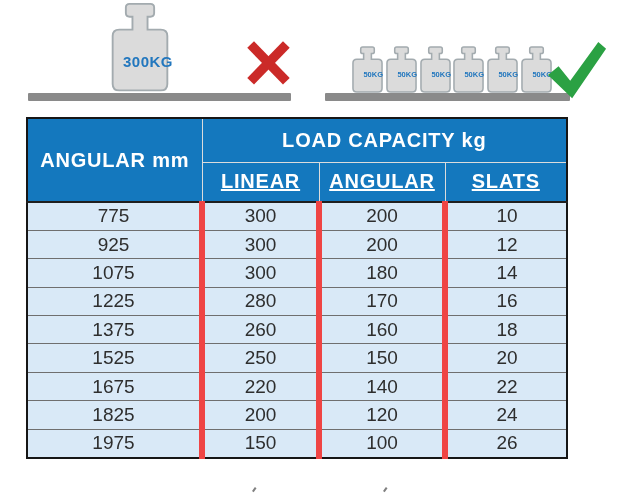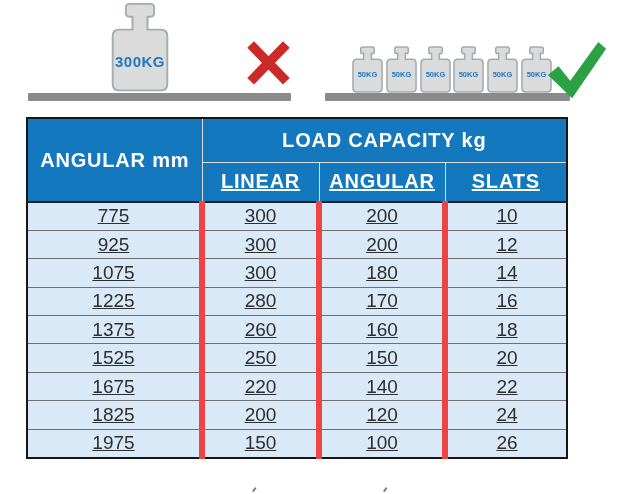--- a/index.html
+++ b/index.html
@@ -21,21 +21,21 @@
     background: #8a8a8a;
     border-radius: 1px;
   }
   .shelf-left  { left: 28px;  top: 93px; width: 263px; }
   .shelf-right { left: 325px; top: 93px; width: 245px; }
 
   .weight { position: absolute; }
   .weight svg { position: absolute; left: 0; top: 0; width: 100%; height: 100%; }
   .weight-label {
     position: absolute; left: 0; width: 100%;
-    text-align: center;
+    text-align: right;
     color: #2277be;
     font-weight: bold;
   }
   .weight-big { left: 107px; top: 2px; width: 66px; height: 92px; }
   .weight-big .weight-label { top: 51px; font-size: 15px; letter-spacing: 0.5px; }
   .weight-small { top: 46px; width: 31px; height: 47px; }
   .weight-small .weight-label { top: 24px; font-size: 7.5px; letter-spacing: 0; }
 
   .cross-wrap { position: absolute; left: 245px; top: 38px; width: 47px; height: 50px; }
   .check-wrap { position: absolute; left: 546px; top: 40px; width: 62px; height: 60px; }
@@ -63,21 +63,20 @@
   .load-table thead tr.hrow1 th { height: 44px; text-align: center; }
   .load-table thead tr.hrow2 th { height: 40px; text-decoration: underline; }
   .load-table td {
     height: 28.4px;
     text-align: center;
     vertical-align: middle;
     font-size: 19px;
     color: #2e2e2e;
     background: #d9e9f7;
     border-top: 1px solid #6f6f6f;
-    text-decoration: underline;
   }
   .load-table td + td { border-left: 6px solid #ef4444; }
   .load-table tbody tr:first-child td { border-top: 2px solid #1f1f1f; }
 
   
   .cutoff-mark {
     position: absolute;
     width: 5px; height: 5px;
     border-left: 2px solid #555;
     transform: rotate(35deg);

